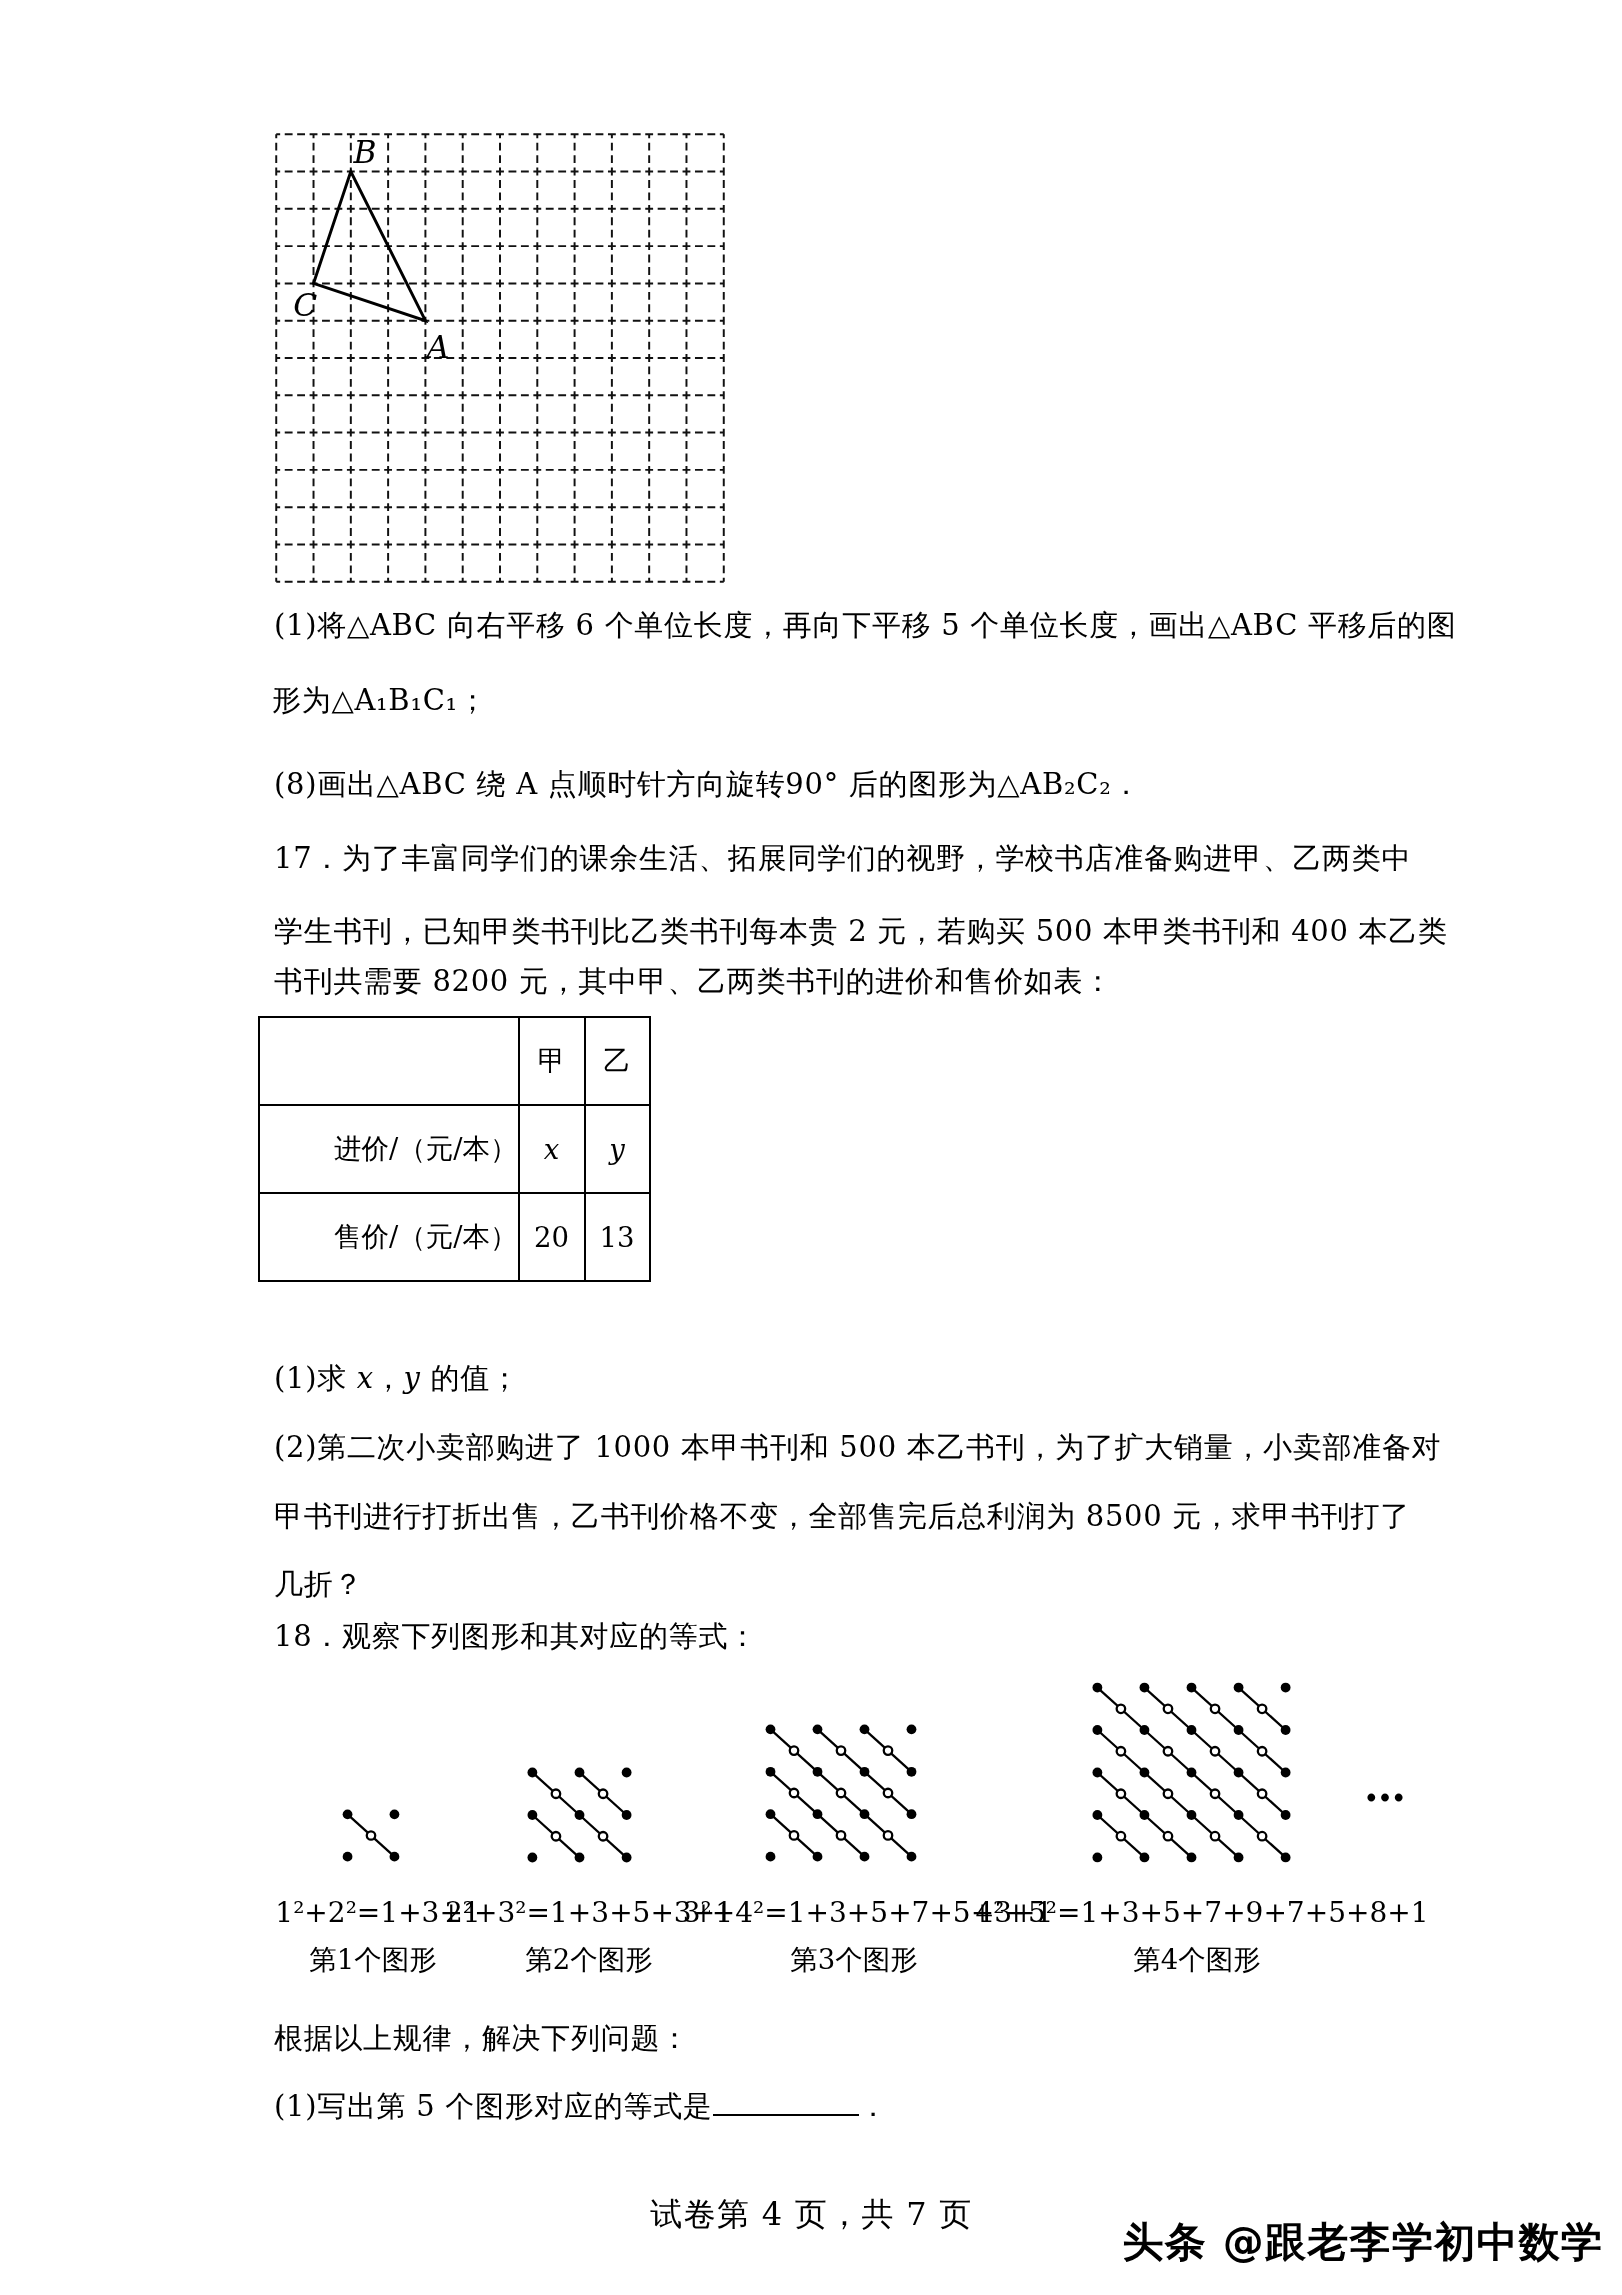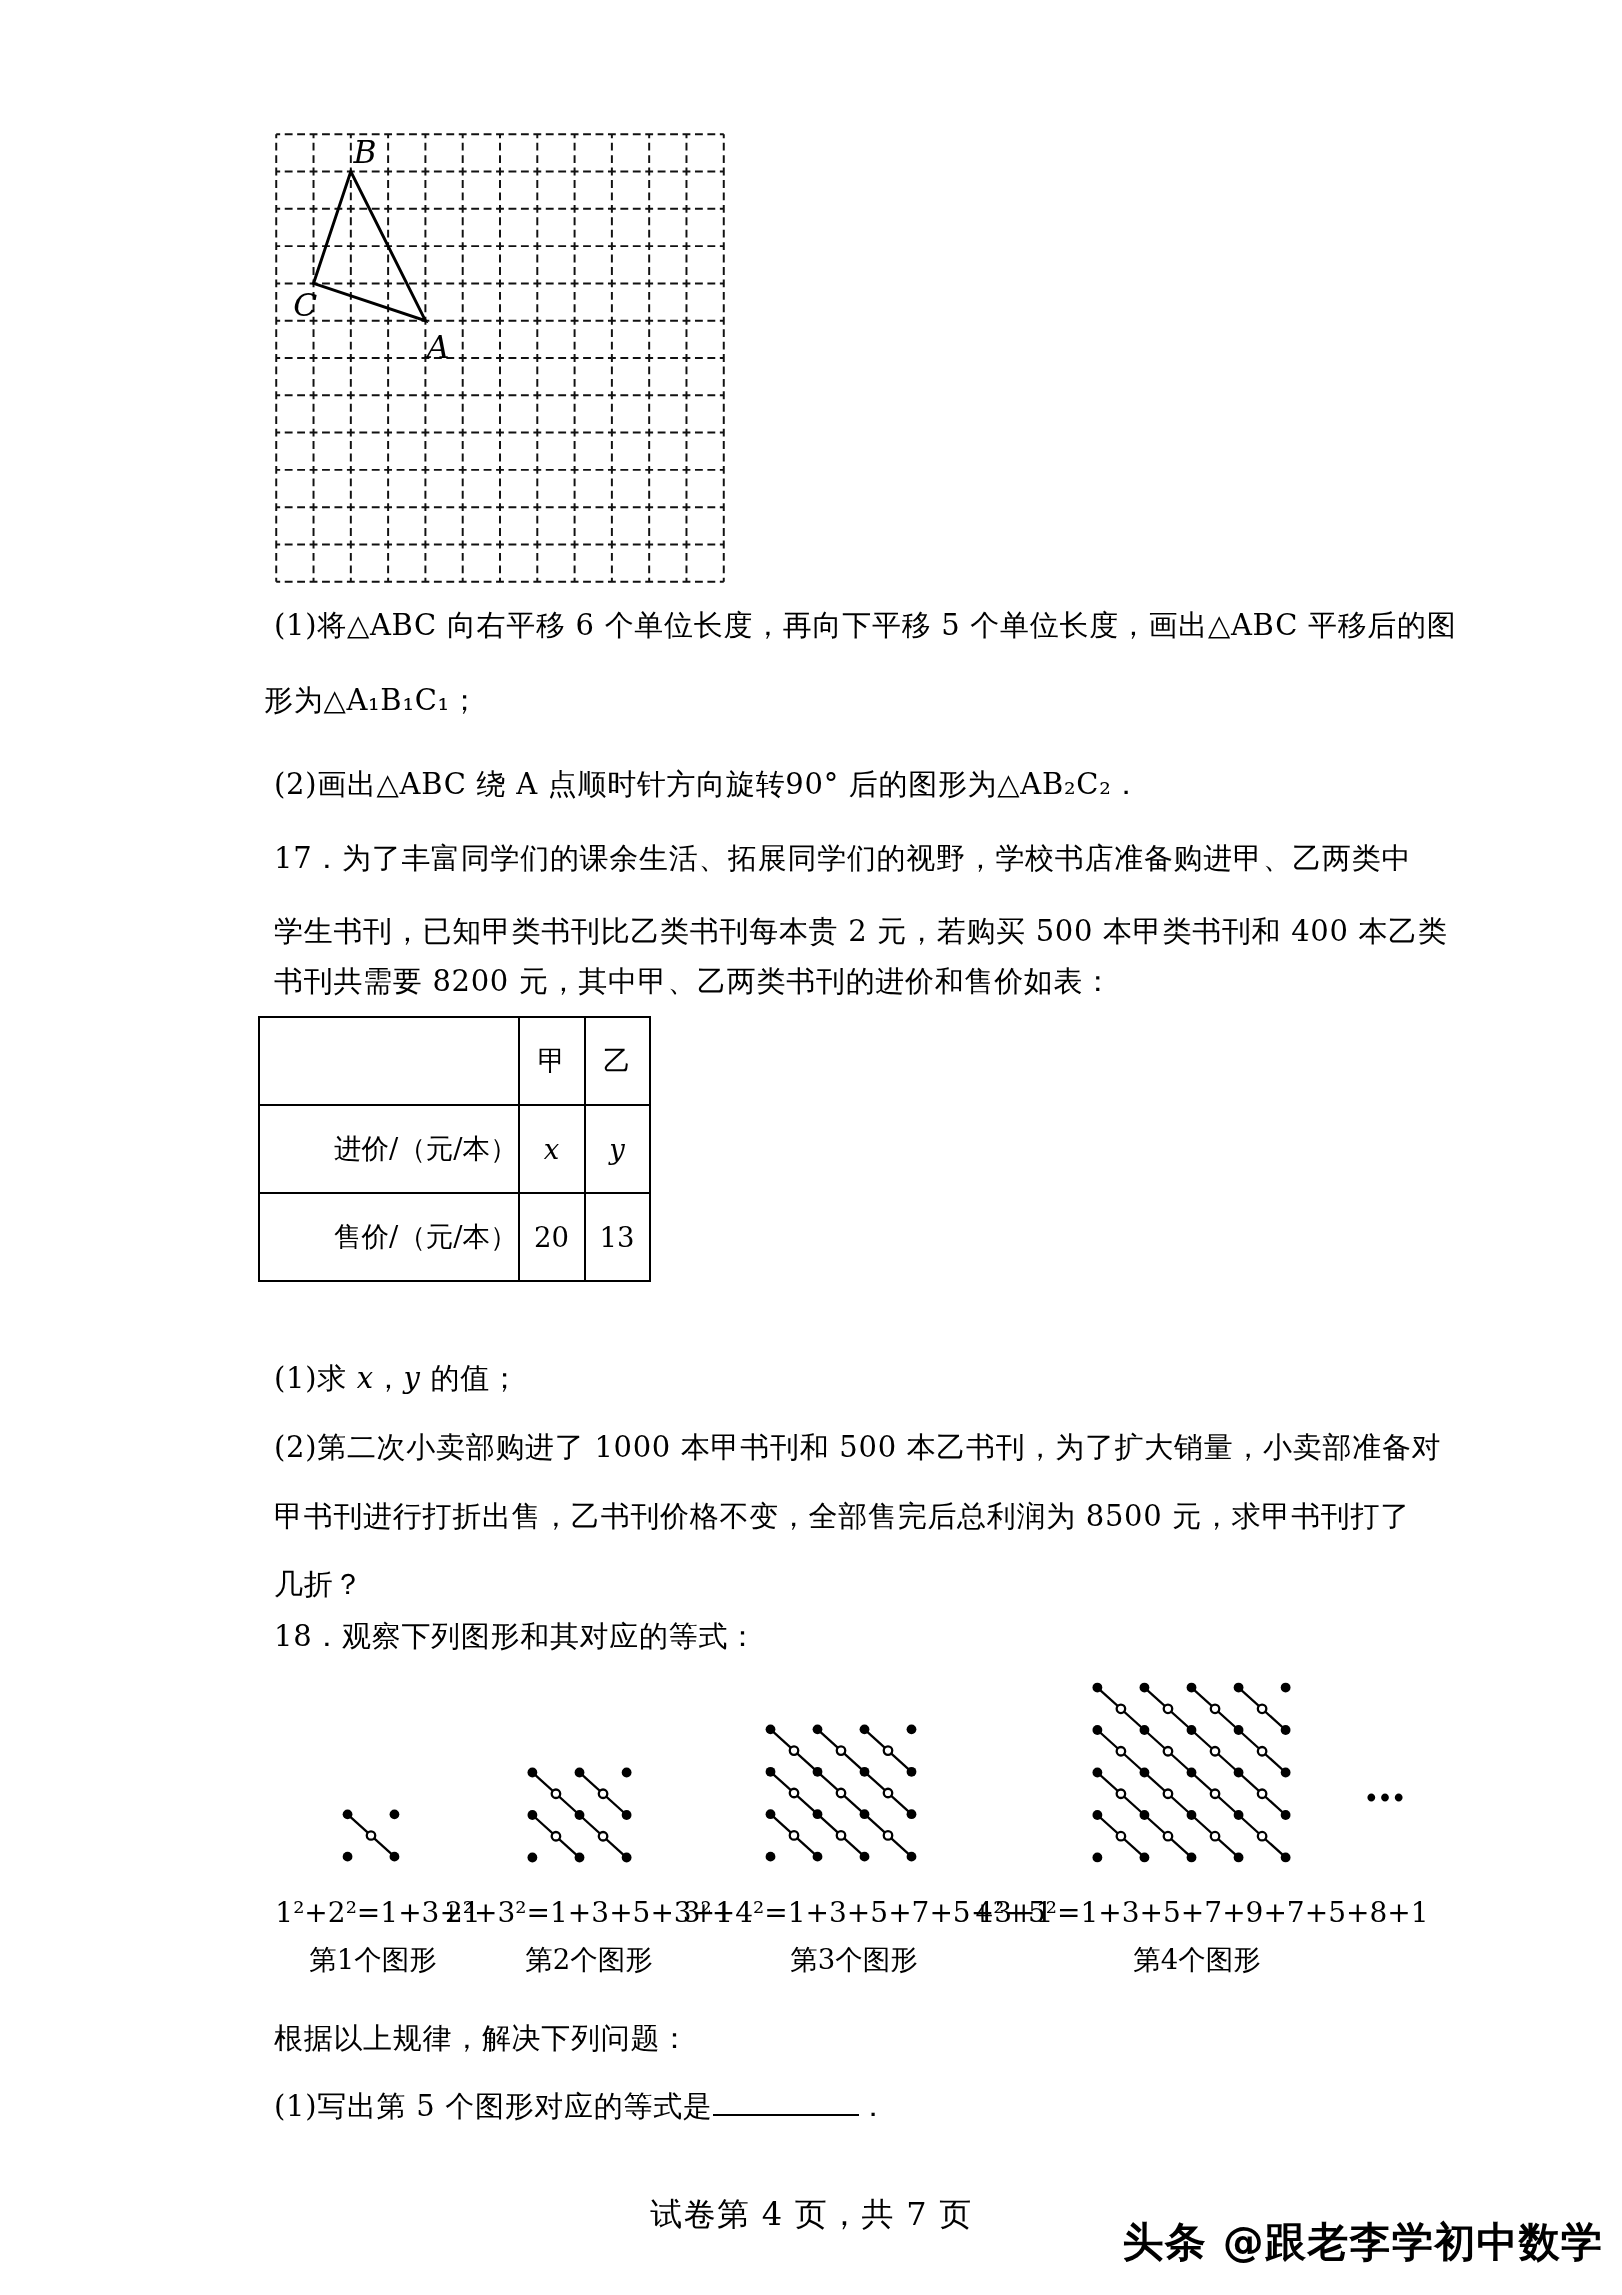--- a/index.html
+++ b/index.html
@@ -72,22 +72,22 @@
       <line x1="8" y1="578" x2="692" y2="578" stroke="#111" stroke-width="3" stroke-dasharray="12 7" stroke-dashoffset="6"></line>
       <line x1="8" y1="635" x2="692" y2="635" stroke="#111" stroke-width="3" stroke-dasharray="12 7" stroke-dashoffset="6"></line>
       <line x1="8" y1="692" x2="692" y2="692" stroke="#111" stroke-width="3" stroke-dasharray="12 7" stroke-dashoffset="6"></line>
       <polygon points="122,65 65,236 236,293" fill="none" stroke="#000" stroke-width="4.5" stroke-linejoin="miter"></polygon>
       <text x="126" y="52" font-size="48" font-style="italic" font-family="&quot;DejaVu Serif&quot;,&quot;Liberation Serif&quot;,serif">B</text>
       <text x="34" y="286" font-size="48" font-style="italic" font-family="&quot;DejaVu Serif&quot;,&quot;Liberation Serif&quot;,serif">C</text>
       <text x="238" y="350" font-size="48" font-style="italic" font-family="&quot;DejaVu Serif&quot;,&quot;Liberation Serif&quot;,serif">A</text>
     </svg></div>
 
 <div class="abs bodyline" style="left:274px;top:611px">(1)将△ABC 向右平移 6 个单位长度，再向下平移 5 个单位长度，画出△ABC 平移后的图</div>
-<div class="abs bodyline" style="left:264px;top:686px">形为△A₁B₁C₁；</div>
-<div class="abs bodyline" style="left:274px;top:770px">(2)画出△ABC 绕 A 点顺时针方向旋转90° 后的图形为△AB₂C₂．</div>
+<div class="abs bodyline" style="left:272px;top:686px">形为△A₁B₁C₁；</div>
+<div class="abs bodyline" style="left:274px;top:770px">(8)画出△ABC 绕 A 点顺时针方向旋转90° 后的图形为△AB₂C₂．</div>
 
 <div class="abs bodyline" style="left:274px;top:844px">17．为了丰富同学们的课余生活、拓展同学们的视野，学校书店准备购进甲、乙两类中</div>
 <div class="abs bodyline" style="left:274px;top:917px">学生书刊，已知甲类书刊比乙类书刊每本贵 2 元，若购买 500 本甲类书刊和 400 本乙类</div>
 <div class="abs bodyline" style="left:274px;top:967px">书刊共需要 8200 元，其中甲、乙两类书刊的进价和售价如表：</div>
 
 <table id="price-table">
   <tbody>
       <tr>
     <td class="label-cell"></td>
     <td class="c2">甲</td>

